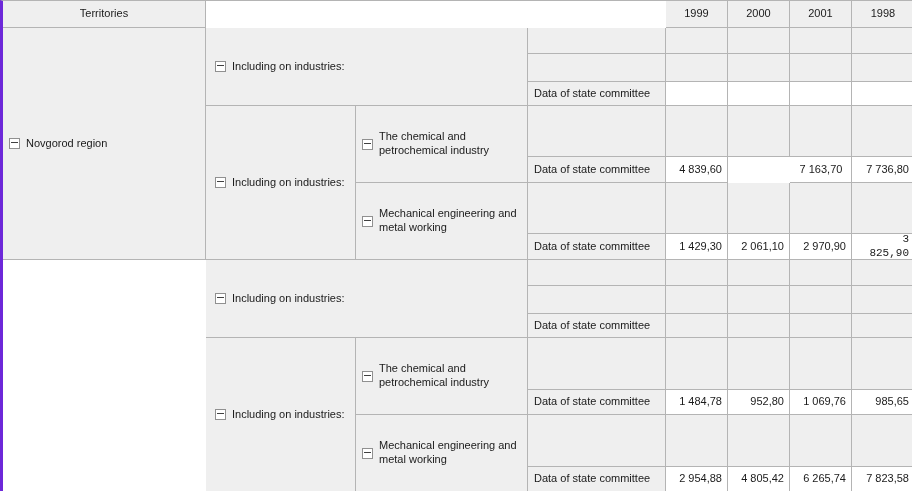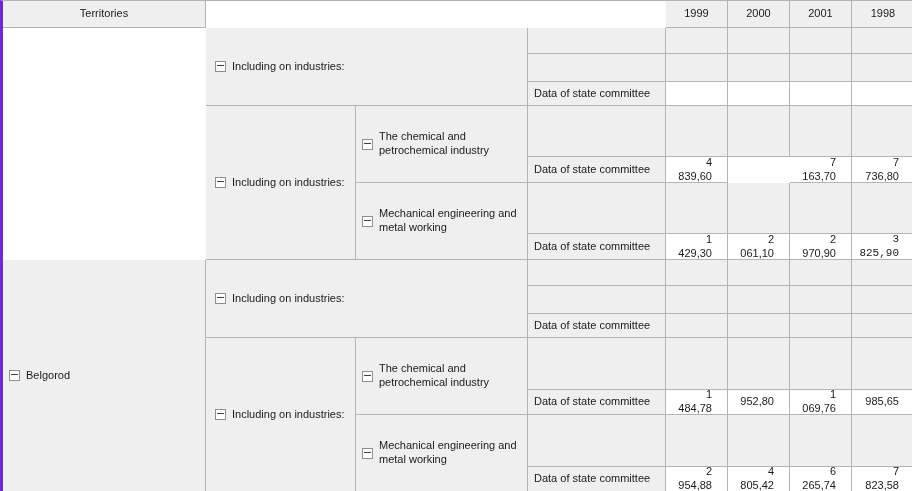--- a/index.html
+++ b/index.html
@@ -41,21 +41,21 @@
   }
   .grey {
     background: #efefef;
   }
   .white {
     background: #ffffff;
   }
   .num {
     justify-content: flex-end;
     text-align: right;
-    padding-right: 15px;
+    padding-right: 5px;
     background: #ffffff;
   }
   .lbl-left {
     justify-content: flex-start;
   }
   .tree {
     display: inline-flex;
     align-items: center;
     gap: 6px;
   }
@@ -98,20 +98,26 @@
   <div class="cell hdr" style="left:725px;top:0px;width:62px;height:27px;">
     <span>2000</span>
   </div>
   <div class="cell hdr" style="left:787px;top:0px;width:62px;height:27px;">
     <span>2001</span>
   </div>
   <div class="cell hdr" style="left:849px;top:0px;width:63px;height:27px;">
     <span>1998</span>
   </div>
 
+  <div class="cell grey lbl-left" style="left:0px;top:27px;width:203px;height:232px;">
+    <span class="tree">
+      <span class="exp"></span>
+      <span class="txt">Novgorod region</span>
+    </span>
+  </div>
 
   <div class="cell grey lbl-left" style="left:203px;top:27px;width:322px;height:78px;">
     <span class="tree" style="padding-left:3px;">
       <span class="exp"></span>
       <span class="txt">Including on industries:</span>
     </span>
   </div>
   <div class="cell grey" style="left:525px;top:27px;width:138px;height:26px;"></div>
   <div class="cell grey" style="left:663px;top:27px;width:62px;height:26px;"></div>
   <div class="cell grey" style="left:725px;top:27px;width:62px;height:26px;"></div>
@@ -188,26 +194,20 @@
   <div class="cell num" style="left:725px;top:233px;width:62px;height:26px;">
     <span>2 061,10</span>
   </div>
   <div class="cell num" style="left:787px;top:233px;width:62px;height:26px;">
     <span>2 970,90</span>
   </div>
   <div class="cell num" style="left:849px;top:233px;width:63px;height:26px;font-family:Liberation Mono, monospace;">
     <span>3 825,90</span>
   </div>
 
-  <div class="cell grey lbl-left" style="left:0px;top:259px;width:203px;height:232px;">
-    <span class="tree">
-      <span class="exp"></span>
-      <span class="txt">Belgorod</span>
-    </span>
-  </div>
 
   <div class="cell grey lbl-left" style="left:203px;top:259px;width:322px;height:78px;">
     <span class="tree" style="padding-left:3px;">
       <span class="exp"></span>
       <span class="txt">Including on industries:</span>
     </span>
   </div>
   <div class="cell grey" style="left:525px;top:259px;width:138px;height:26px;"></div>
   <div class="cell grey" style="left:663px;top:259px;width:62px;height:26px;"></div>
   <div class="cell grey" style="left:725px;top:259px;width:62px;height:26px;"></div>

